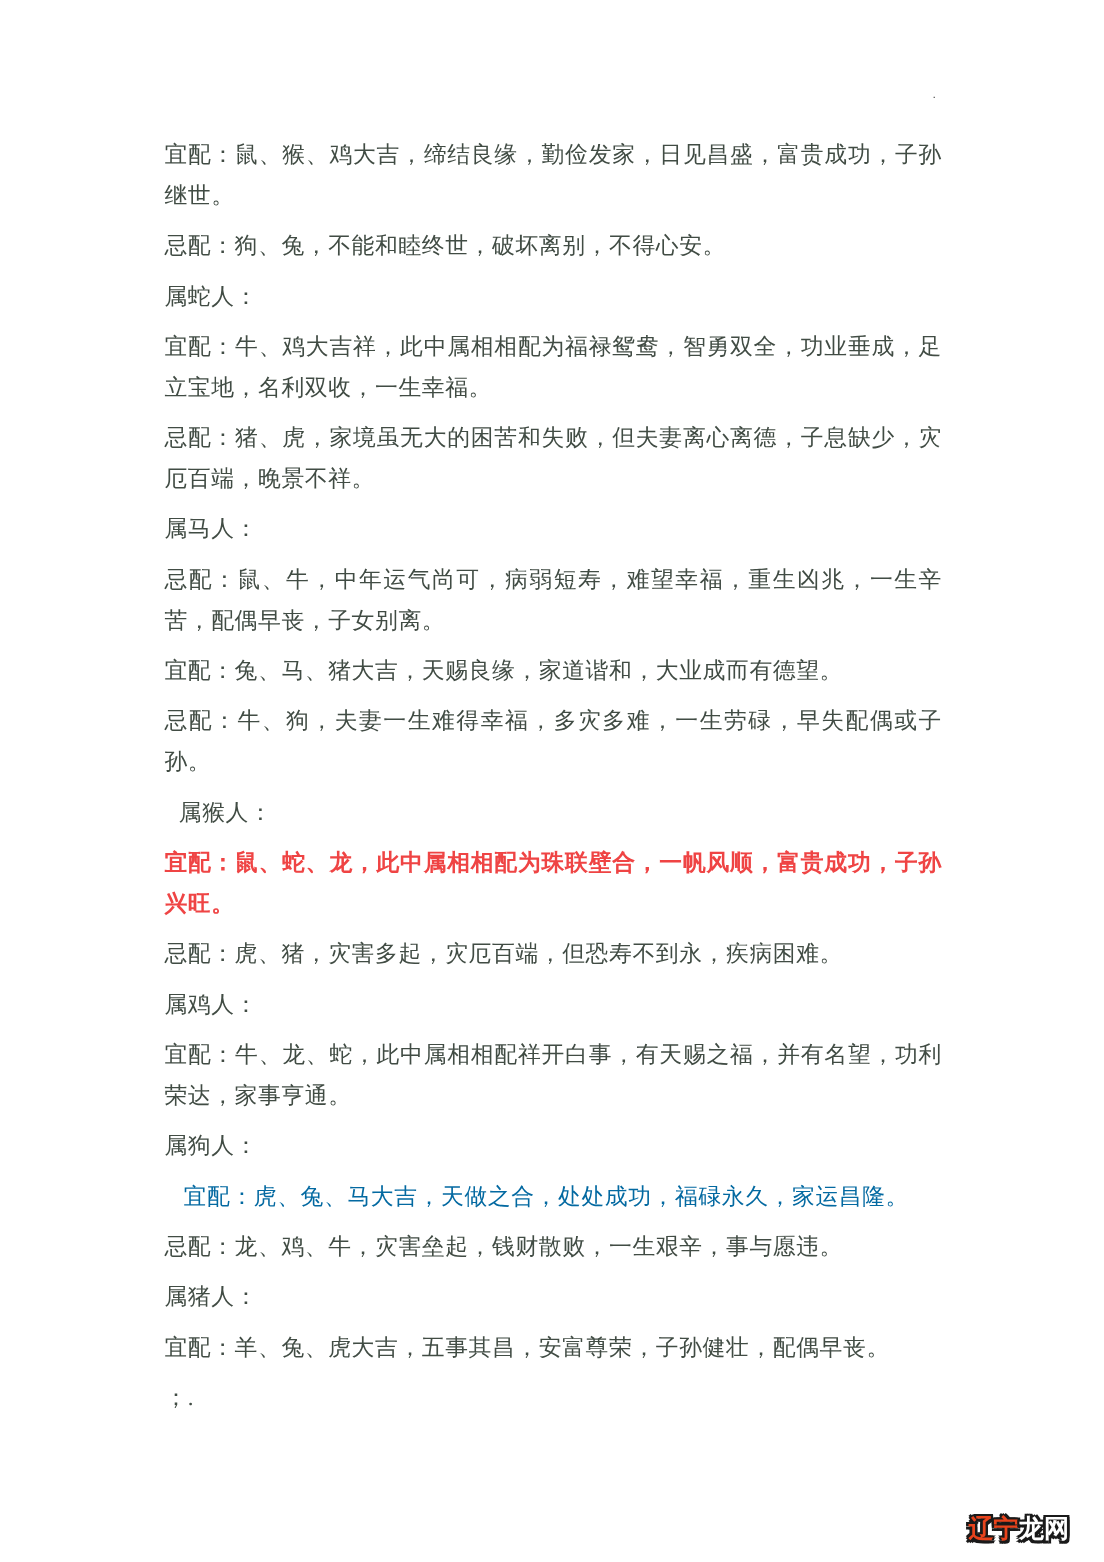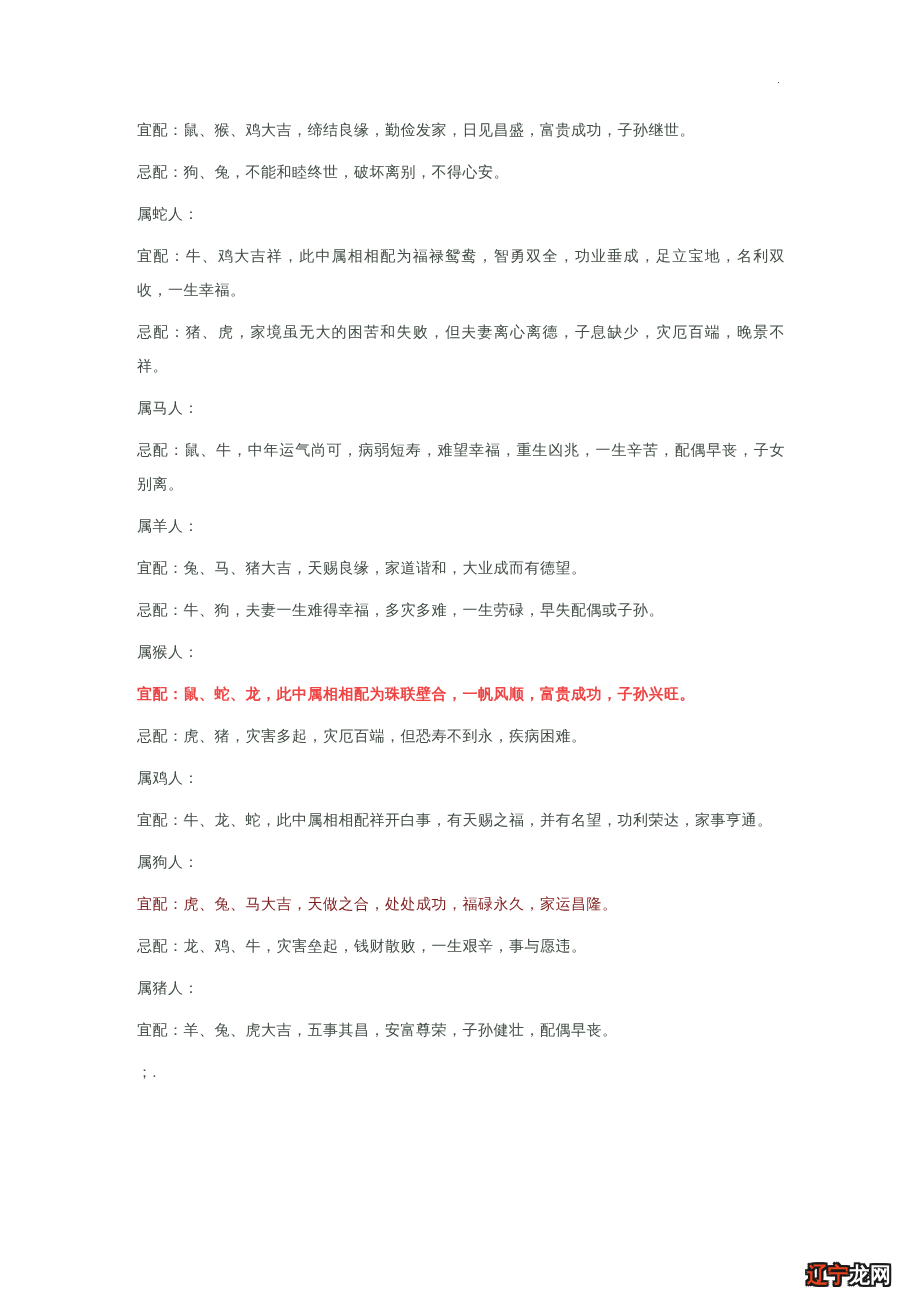--- a/index.html
+++ b/index.html
@@ -23,21 +23,21 @@
     line-height: 5px;
     font-family: "DejaVu Sans", sans-serif;
   }
   .content {
     position: absolute;
     left: 137px;
     top: 113px;
     width: 648px;
   }
   .content p.para {
-    font-size: 15px;
+    font-size: 19px;
     line-height: 34px;
     letter-spacing: 0.5px;
     margin: 0 0 8px 0;
     color: #414c44;
     text-align: justify;
   }
   .trailer {
     margin-top: 16px;
     font-size: 14px;
     line-height: 20px;
@@ -71,30 +71,29 @@
 
   <div class="content">
 
     <p class="para" style="color: rgb(65, 76, 68);">宜配：鼠、猴、鸡大吉，缔结良缘，勤俭发家，日见昌盛，富贵成功，子孙继世。</p>
       <p class="para" style="color: rgb(65, 76, 68);">忌配：狗、兔，不能和睦终世，破坏离别，不得心安。</p>
       <p class="para" style="color: rgb(65, 76, 68);">属蛇人：</p>
       <p class="para" style="color: rgb(65, 76, 68);">宜配：牛、鸡大吉祥，此中属相相配为福禄鸳鸯，智勇双全，功业垂成，足立宝地，名利双收，一生幸福。</p>
       <p class="para" style="color: rgb(65, 76, 68);">忌配：猪、虎，家境虽无大的困苦和失败，但夫妻离心离德，子息缺少，灾厄百端，晚景不祥。</p>
       <p class="para" style="color: rgb(65, 76, 68);">属马人：</p>
       <p class="para" style="color: rgb(65, 76, 68);">忌配：鼠、牛，中年运气尚可，病弱短寿，难望幸福，重生凶兆，一生辛苦，配偶早丧，子女别离。</p>
-      <p class="para" style="color: rgb(65, 76, 68);">属羊人：</p>
       <p class="para" style="color: rgb(65, 76, 68);">宜配：兔、马、猪大吉，天赐良缘，家道谐和，大业成而有德望。</p>
       <p class="para" style="color: rgb(65, 76, 68);">忌配：牛、狗，夫妻一生难得幸福，多灾多难，一生劳碌，早失配偶或子孙。</p>
-      <p class="para" style="color: rgb(65, 76, 68);">属猴人：</p>
+      <p class="para" style="color: rgb(65, 76, 68); margin-left: 12px;">属猴人：</p>
       <p class="para" style="color: #ef4444; font-weight: bold;">宜配：鼠、蛇、龙，此中属相相配为珠联壁合，一帆风顺，富贵成功，子孙兴旺。</p>
       <p class="para" style="color: rgb(65, 76, 68);">忌配：虎、猪，灾害多起，灾厄百端，但恐寿不到永，疾病困难。</p>
       <p class="para" style="color: rgb(65, 76, 68);">属鸡人：</p>
       <p class="para" style="color: rgb(65, 76, 68);">宜配：牛、龙、蛇，此中属相相配祥开白事，有天赐之福，并有名望，功利荣达，家事亨通。</p>
       <p class="para" style="color: rgb(65, 76, 68);">属狗人：</p>
-      <p class="para" style="color: #7f1d1d;">宜配：虎、兔、马大吉，天做之合，处处成功，福碌永久，家运昌隆。</p>
+      <p class="para" style="color: #0369a1; margin-left: 16px;">宜配：虎、兔、马大吉，天做之合，处处成功，福碌永久，家运昌隆。</p>
       <p class="para" style="color: rgb(65, 76, 68);">忌配：龙、鸡、牛，灾害垒起，钱财散败，一生艰辛，事与愿违。</p>
       <p class="para" style="color: rgb(65, 76, 68);">属猪人：</p>
       <p class="para" style="color: rgb(65, 76, 68);">宜配：羊、兔、虎大吉，五事其昌，安富尊荣，子孙健壮，配偶早丧。</p>
       <p class="para trailer" style="color: rgb(65, 76, 68);">；.</p>
   </div>
 
   <div class="watermark">
     <span style="color: rgb(232, 67, 28);">辽宁</span><span style="color: rgb(255, 255, 255);">龙网</span>
   </div>
 

